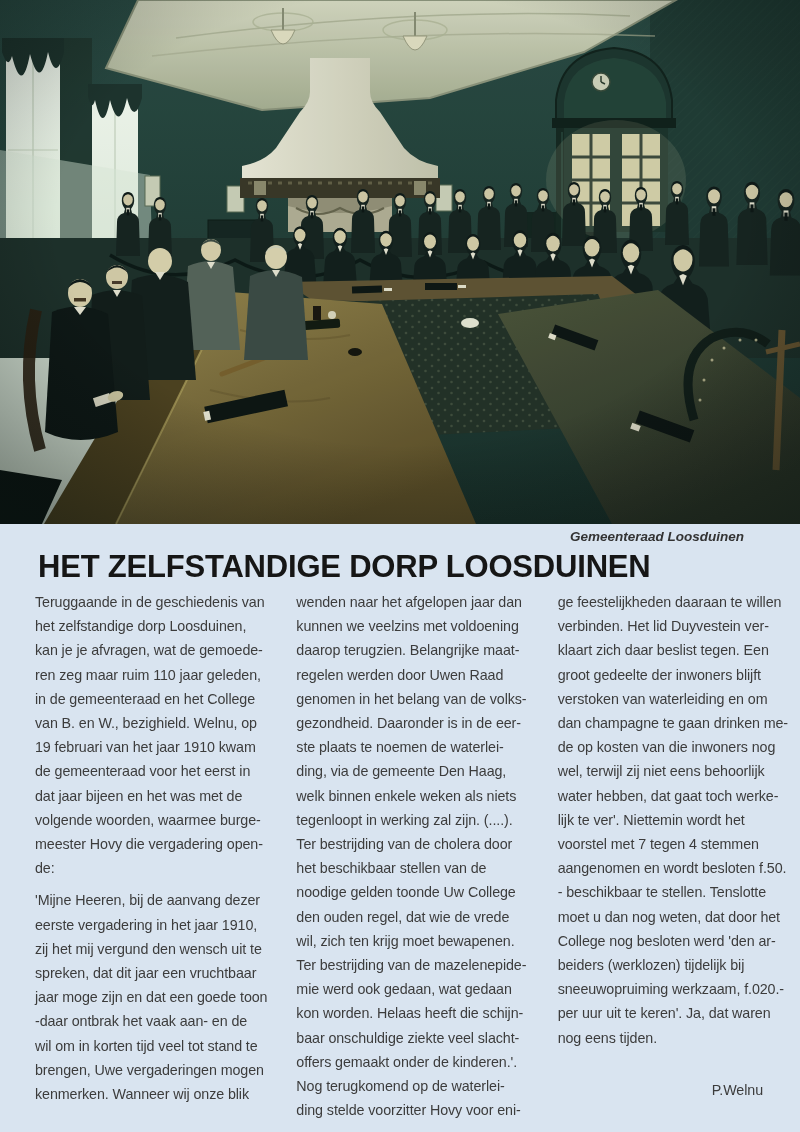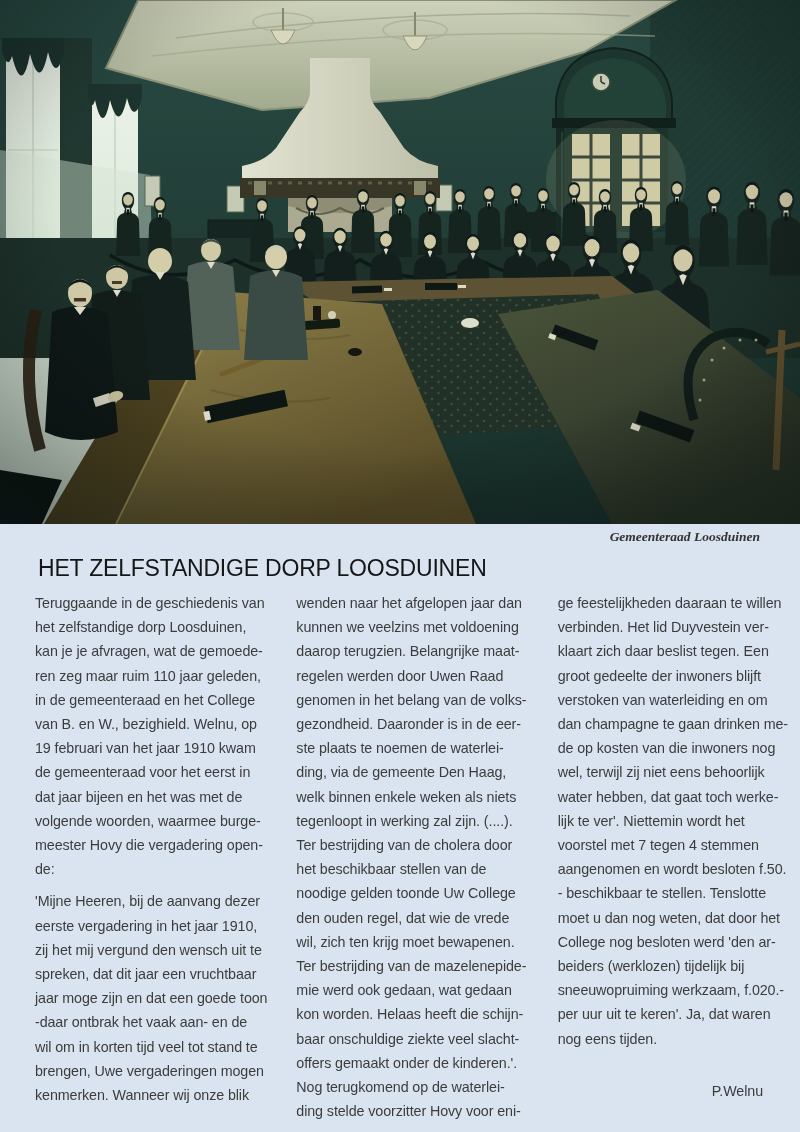--- a/index.html
+++ b/index.html
@@ -5,25 +5,25 @@
   html,body{margin:0;padding:0;}
   body{
     width:800px;height:1132px;overflow:hidden;
     background:#d9e4f0;
     font-family:"Liberation Sans", sans-serif;
   }
   .page{width:800px;height:1132px;position:relative;}
   .photo-wrap{width:800px;height:524px;overflow:hidden;background:#24413c;}
   .photo-wrap svg{display:block;}
   .photo-caption{
-    text-align:right;padding-right:40px;margin-top:5px;
-    font-size:13.5px;font-style:italic;font-weight:bold;color:#333;font-family:Liberation Serif, serif;
+    text-align:right;padding-right:56px;margin-top:5px;
+    font-size:13.5px;font-style:italic;font-weight:bold;color:#333;
   }
   h1.article-title{
-    margin:9px 0 0 38px;font-size:23px;font-weight:normal;color:#161616;
+    margin:9px 0 0 38px;font-size:31px;font-weight:bold;color:#161616;
     letter-spacing:-0.2px;line-height:28px;
   }
   .cols{display:flex;gap:26px;padding:9px 7px 0 35px;}
   .col{flex:1;min-width:0;font-size:14.3px;line-height:24.2px;color:#3c3c3c;letter-spacing:-0.1px;}
   .col p{margin:0 0 8px 0;white-space:pre-line;}
   .author-line{text-align:right;padding-right:30px;margin-top:28px;}
 </style>
 </head>
 <body>
 

